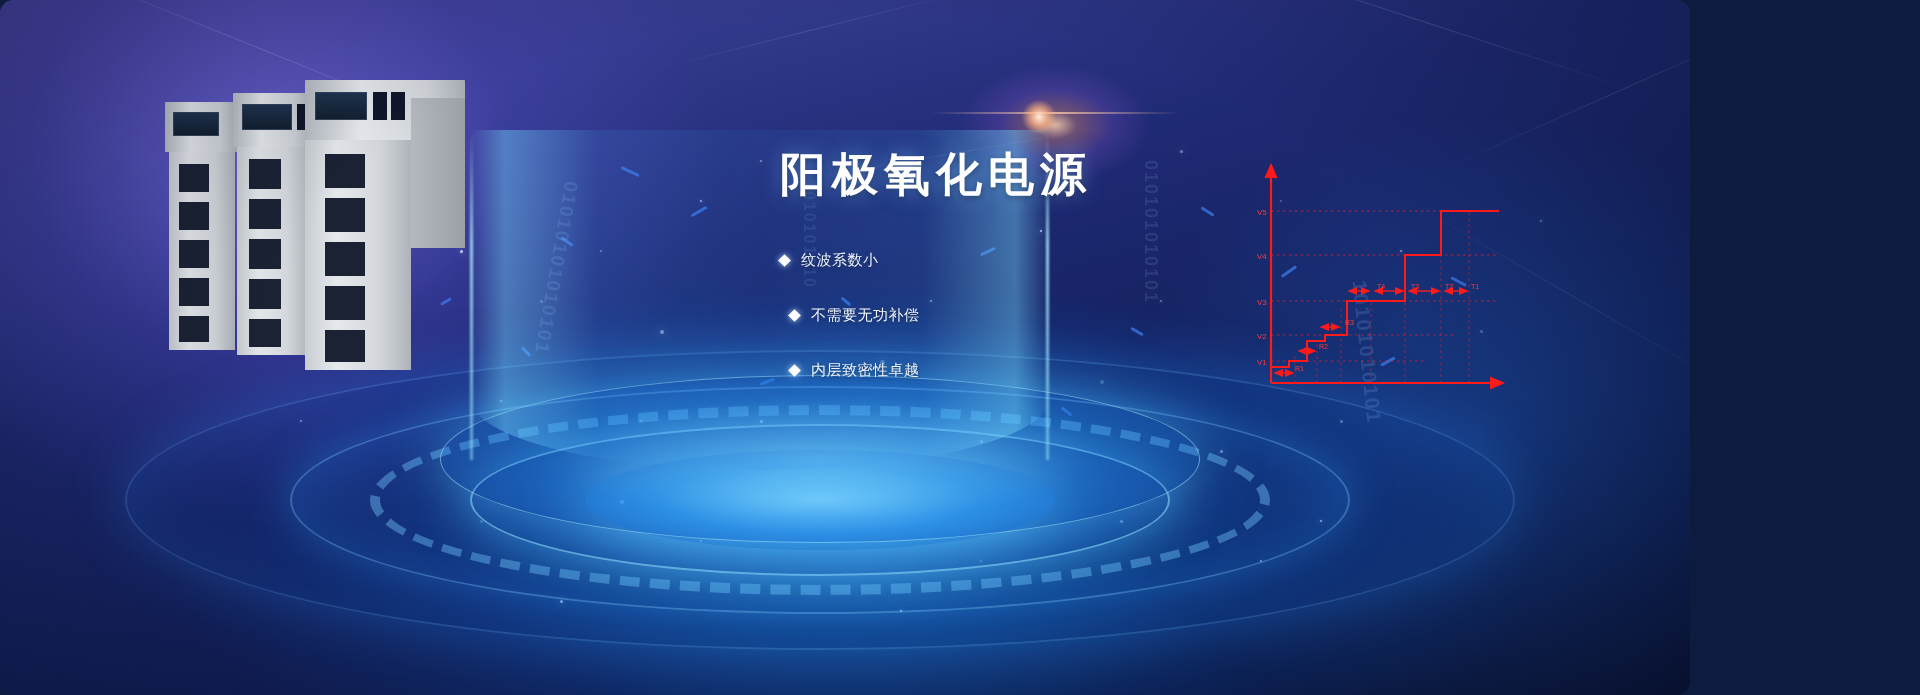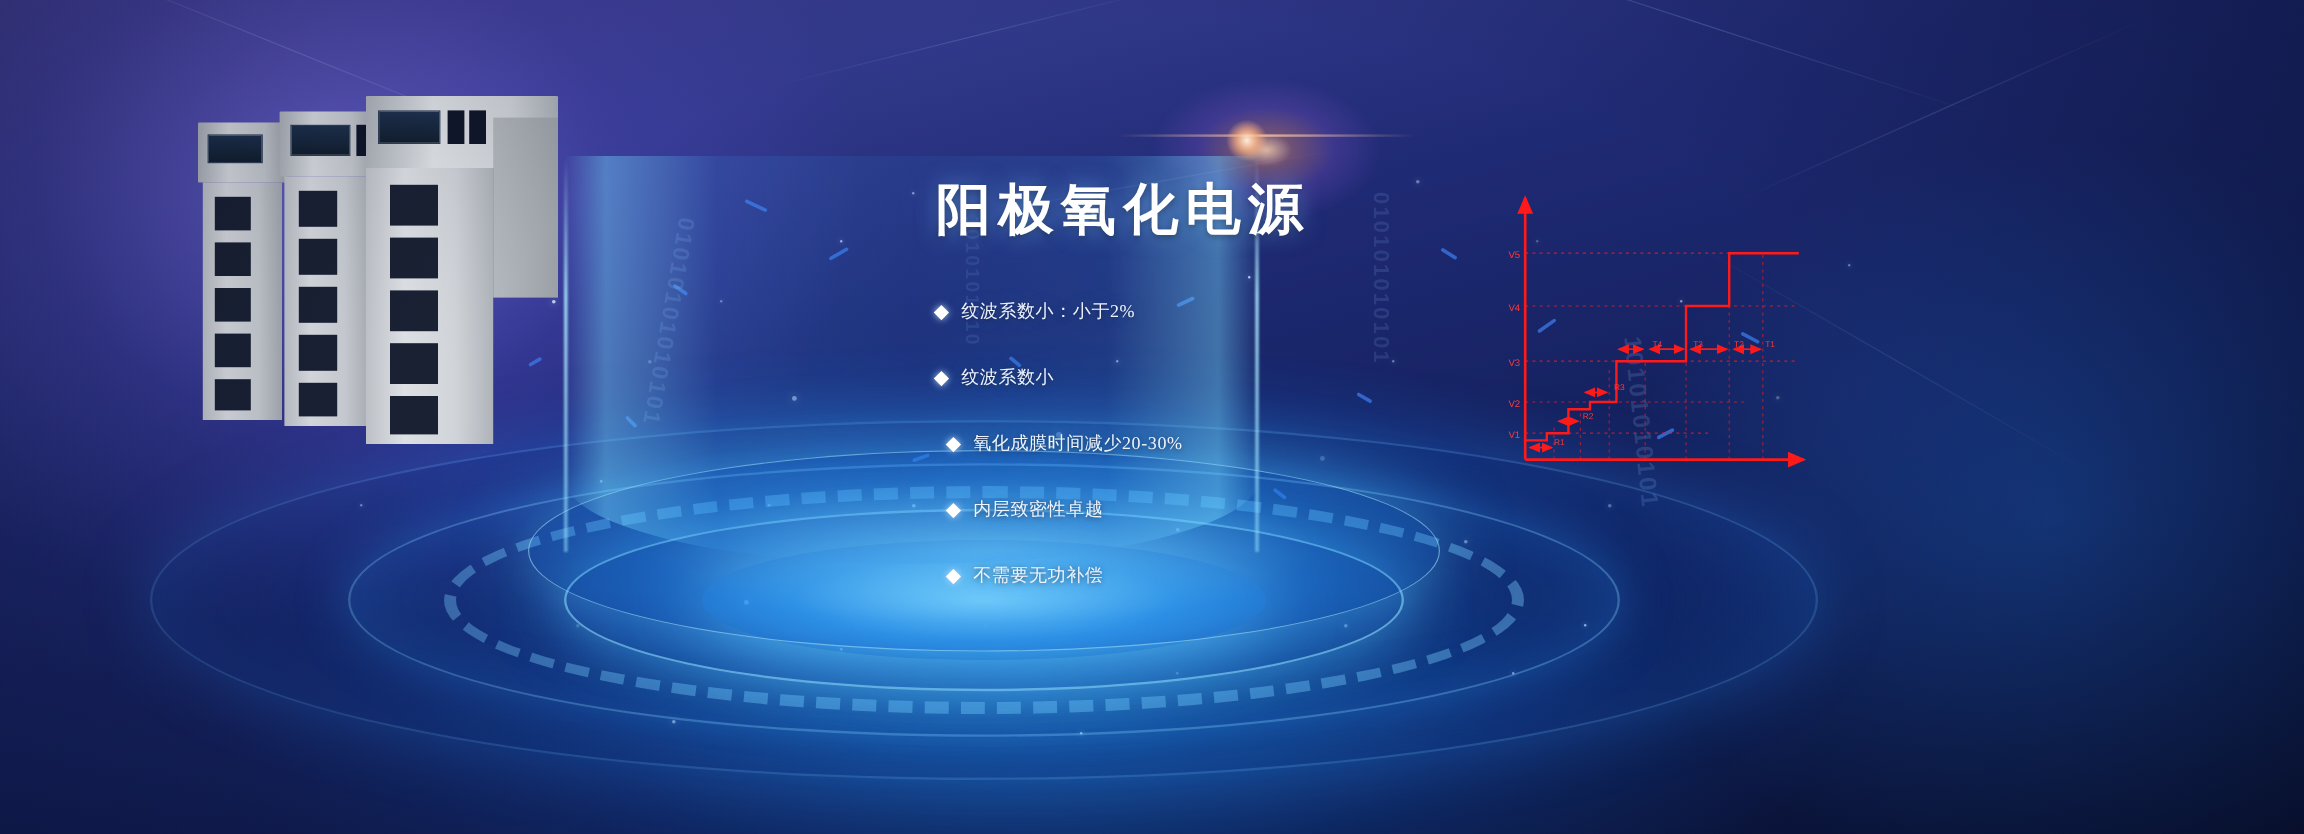--- a/index.html
+++ b/index.html
@@ -6,28 +6,29 @@
   html,body { width:1920px; height:695px; overflow:hidden; }
   body {
     font-family:"Liberation Sans", sans-serif;
     background:#0d1b3e;
     position:relative;
   }
 
   
   #banner {
     position:absolute; inset:0;
-    width:1920px; height:695px;
+    width:1690px; height:695px;
     overflow:hidden;
     background:
       radial-gradient(ellipse 700px 520px at 16% 6%,  rgba(92,86,190,0.95) 0%, rgba(62,60,150,0.55) 42%, rgba(20,30,90,0) 72%),
       radial-gradient(ellipse 620px 420px at 70% 14%, rgba(70,68,160,0.55) 0%, rgba(30,38,105,0.25) 50%, rgba(15,25,80,0) 78%),
       radial-gradient(ellipse 900px 600px at 47% 88%, rgba(20,120,210,0.55) 0%, rgba(14,70,160,0.30) 45%, rgba(8,26,80,0) 75%),
       radial-gradient(ellipse 500px 380px at 93% 55%, rgba(24,90,185,0.40) 0%, rgba(10,35,100,0) 70%),
       linear-gradient(160deg, #3b3f96 0%, #262c77 22%, #18256a 45%, #112濃 55%, #0c1d57 70%, #091638 100%);
+    border-radius: 14px;
   }
   #bg-base {
     position:absolute; inset:0;
     background:linear-gradient(165deg,#4a46a0 0%,#333a8c 18%,#1f2a74 38%,#152260 58%,#0e1a4c 78%,#0a1436 100%);
     z-index:0;
   }
   #bg-glow-tl {
     position:absolute; left:-180px; top:-230px; width:900px; height:760px;
     background:radial-gradient(ellipse at center, rgba(120,108,225,0.75) 0%, rgba(80,72,190,0.35) 38%, rgba(40,44,130,0) 70%);
     z-index:1;
@@ -322,37 +323,29 @@
   <div class="binary" id="binary-1">01010101010101</div>
   <div class="binary" id="binary-2">1010101010</div>
   <div class="binary" id="binary-3">010101010101</div>
   <div class="binary" id="binary-4">10101010101</div>
 
   <div id="content">
     <h1 id="title">阳极氧化电源</h1>
     <ul id="features">
         <li class="feature">
           <span class="diamond"></span>
-          <span class="ftext">纹波系数小：小于2%</span>
-        </li>
-        <li class="feature">
-          <span class="diamond"></span>
           <span class="ftext">纹波系数小</span>
         </li>
         <li class="feature indent">
           <span class="diamond"></span>
-          <span class="ftext">氧化成膜时间减少20-30%</span>
+          <span class="ftext">不需要无功补偿</span>
         </li>
         <li class="feature indent">
           <span class="diamond"></span>
           <span class="ftext">内层致密性卓越</span>
-        </li>
-        <li class="feature indent">
-          <span class="diamond"></span>
-          <span class="ftext">不需要无功补偿</span>
         </li>
       </ul>
   </div>
 
   <div id="chart">
     <svg width="260" height="240" viewBox="0 0 260 240">
       <defs>
         <marker id="arw" markerWidth="7" markerHeight="7" refX="6" refY="3" orient="auto">
           <path d="M0,0 L7,3 L0,6 z" fill="#ff1a1a"></path>
         </marker>

